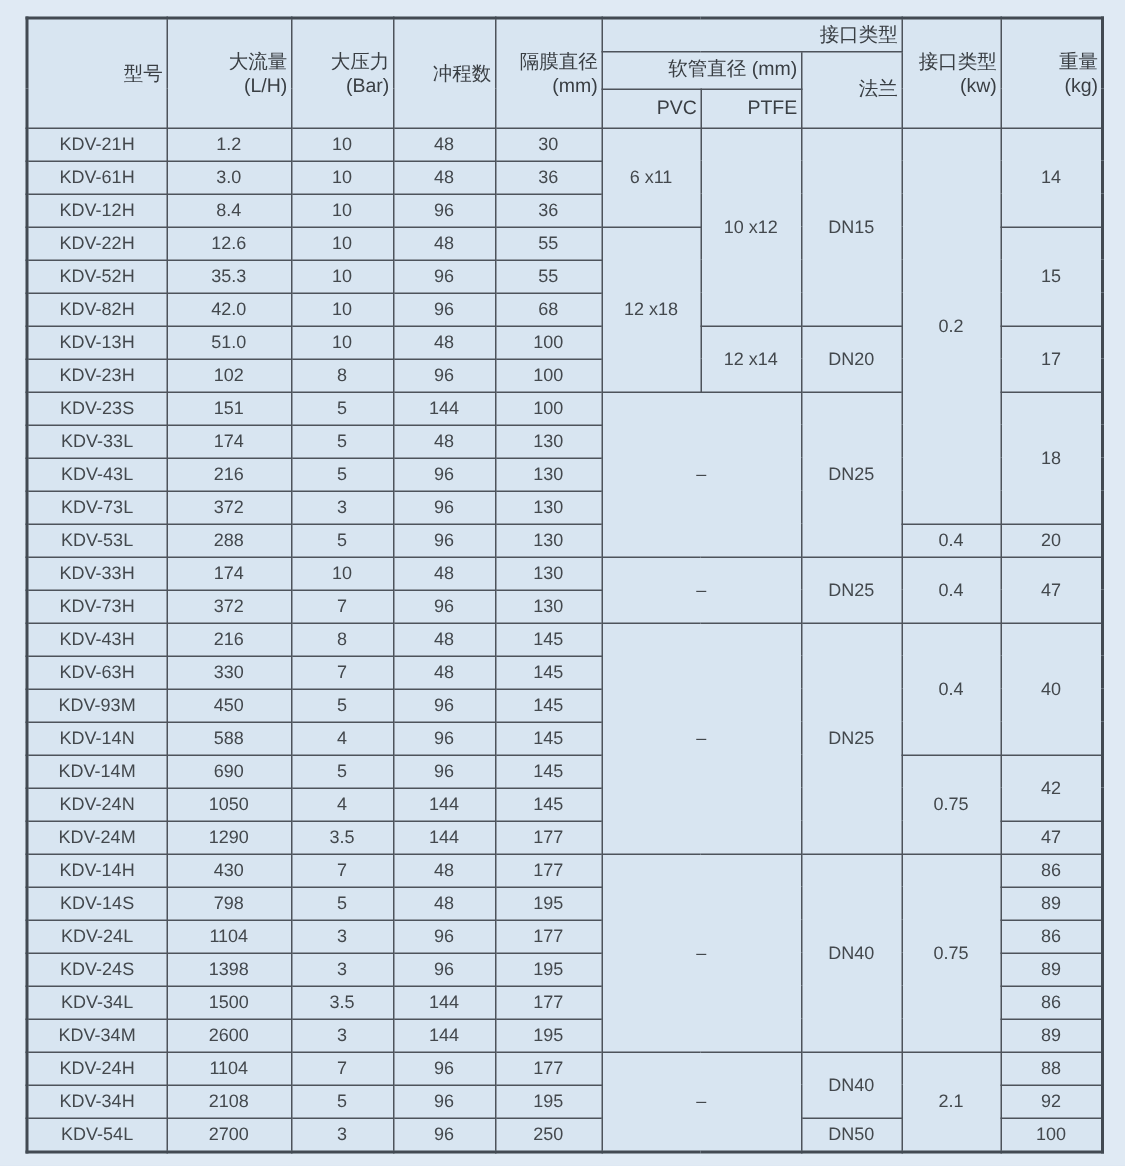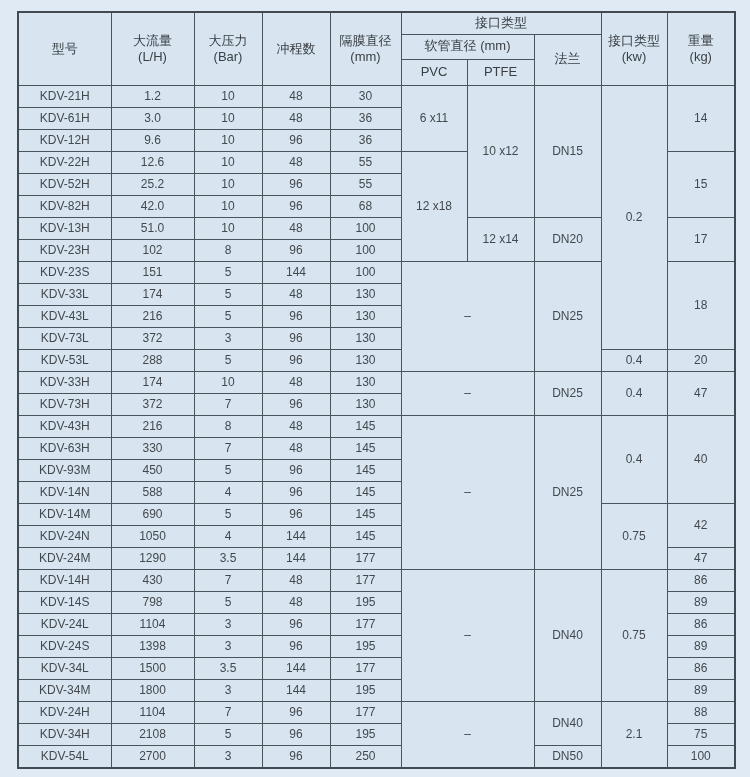--- a/index.html
+++ b/index.html
@@ -33,20 +33,21 @@
     vertical-align: middle;
     padding: 0 2px;
     overflow: hidden;
   }
   table.spec th {
     font-weight: normal;
     font-size: 13px;
     line-height: 1.25;
     white-space: pre-line;
     color: #393e43;
+    text-align: right;
   }
   thead tr.h1 { height: 22px; }
   thead tr.h2 { height: 25px; }
   thead tr.h3 { height: 26px; }
   tbody td {
     font-size: 12px;
     height: 21px;
     line-height: 1;
     color: #43484d;
   }
@@ -108,37 +109,37 @@
         </tr>
         <tr>
           <td>KDV-61H</td>
           <td>3.0</td>
           <td>10</td>
           <td>48</td>
           <td>36</td>
         </tr>
         <tr>
           <td>KDV-12H</td>
-          <td>9.6</td>
+          <td>8.4</td>
           <td>10</td>
           <td>96</td>
           <td>36</td>
         </tr>
         <tr>
           <td>KDV-22H</td>
           <td>12.6</td>
           <td>10</td>
           <td>48</td>
           <td>55</td>
           <td rowspan="5">12 x18</td>
           <td rowspan="3">15</td>
         </tr>
         <tr>
           <td>KDV-52H</td>
-          <td>25.2</td>
+          <td>35.3</td>
           <td>10</td>
           <td>96</td>
           <td>55</td>
         </tr>
         <tr>
           <td>KDV-82H</td>
           <td>42.0</td>
           <td>10</td>
           <td>96</td>
           <td>68</td>
@@ -312,21 +313,21 @@
         <tr>
           <td>KDV-34L</td>
           <td>1500</td>
           <td>3.5</td>
           <td>144</td>
           <td>177</td>
           <td>86</td>
         </tr>
         <tr>
           <td>KDV-34M</td>
-          <td>1800</td>
+          <td>2600</td>
           <td>3</td>
           <td>144</td>
           <td>195</td>
           <td>89</td>
         </tr>
         <tr>
           <td>KDV-24H</td>
           <td>1104</td>
           <td>7</td>
           <td>96</td>
@@ -335,21 +336,21 @@
           <td rowspan="2">DN40</td>
           <td rowspan="3">2.1</td>
           <td>88</td>
         </tr>
         <tr>
           <td>KDV-34H</td>
           <td>2108</td>
           <td>5</td>
           <td>96</td>
           <td>195</td>
-          <td>75</td>
+          <td>92</td>
         </tr>
         <tr>
           <td>KDV-54L</td>
           <td>2700</td>
           <td>3</td>
           <td>96</td>
           <td>250</td>
           <td>DN50</td>
           <td>100</td>
         </tr>

